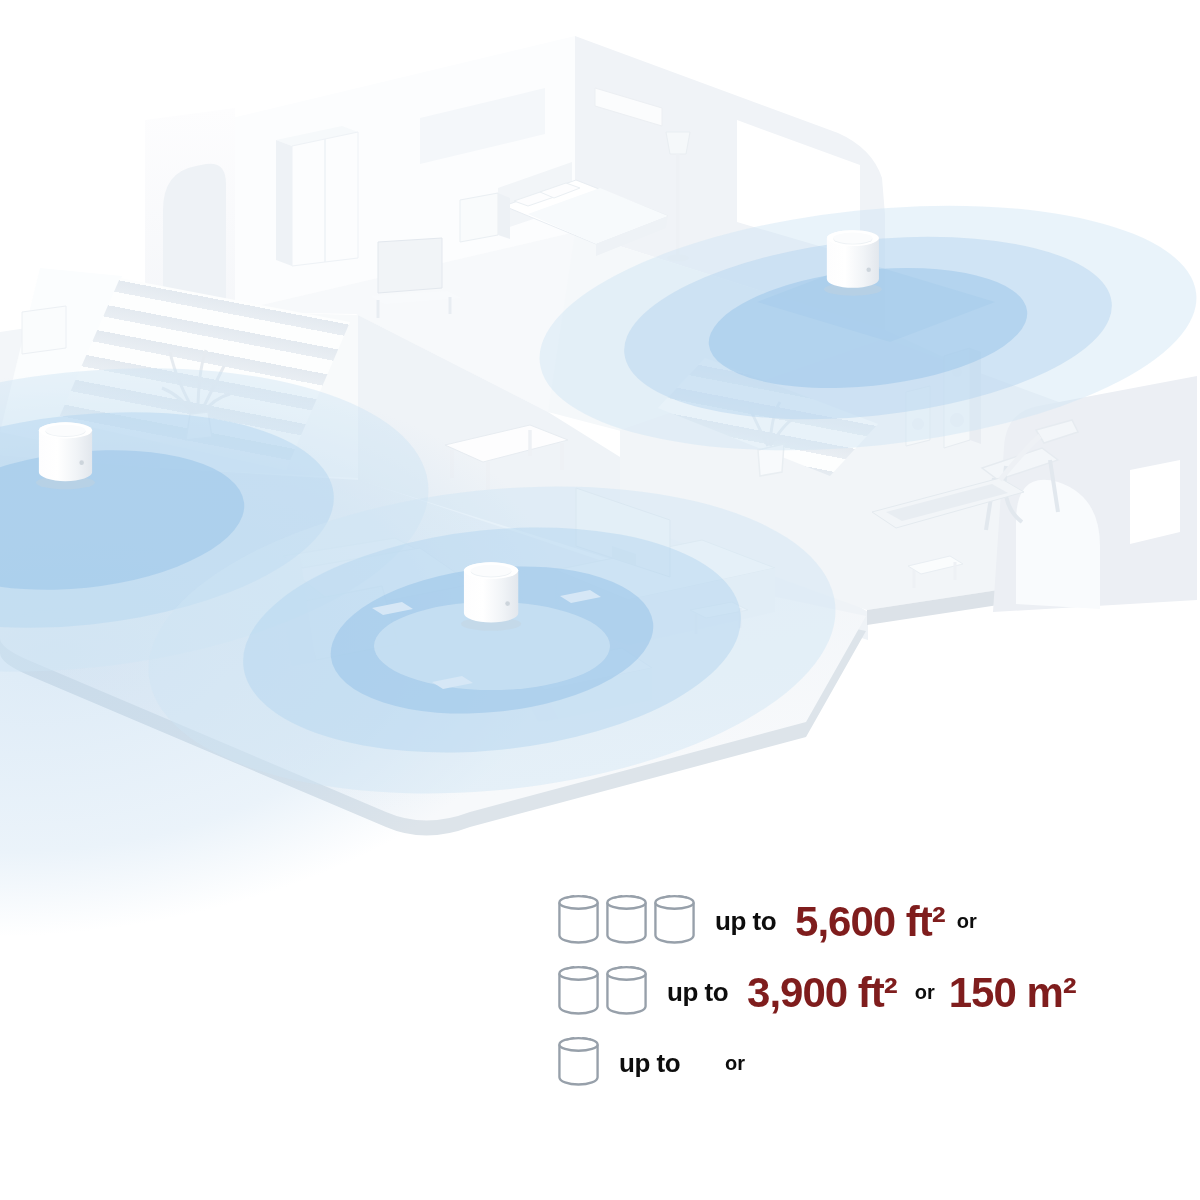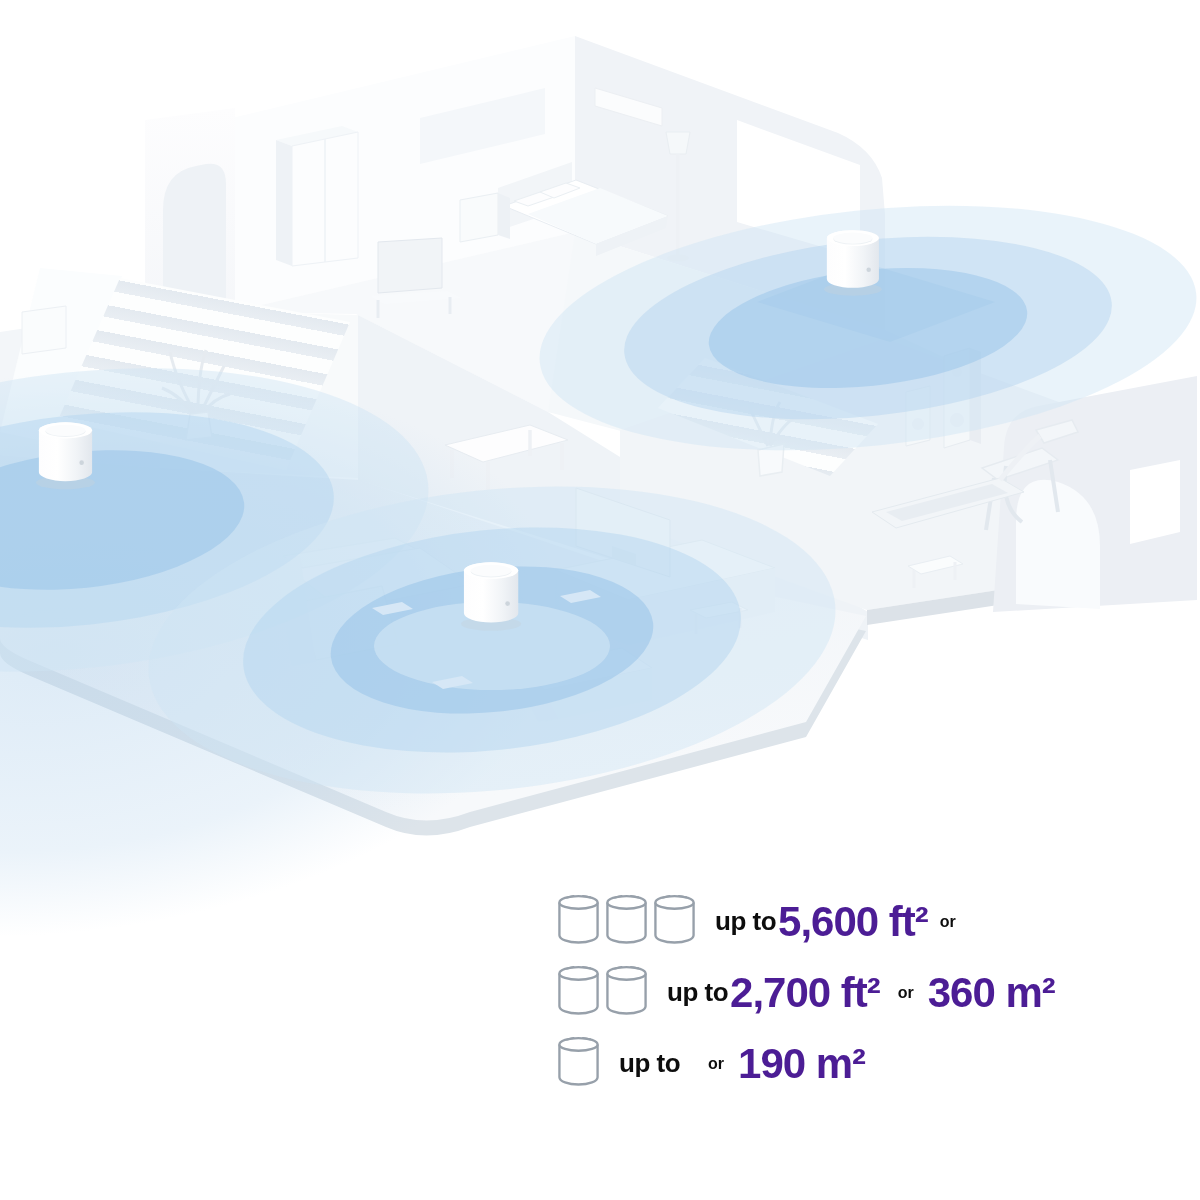--- a/index.html
+++ b/index.html
@@ -5,23 +5,23 @@
   html,body{margin:0;padding:0;background:#ffffff;}
   .stage{
     position:relative;width:1200px;height:1200px;background:#ffffff;overflow:hidden;
     font-family:"Liberation Sans", sans-serif;
   }
   .scene{position:absolute;left:0;top:0;width:1200px;height:1200px;display:block;}
   .legend{position:absolute;left:556px;top:886px;display:flex;flex-direction:column;}
   .legend-row{display:flex;align-items:center;height:71px;white-space:nowrap;}
   .icons{display:flex;align-items:center;margin-right:15px;}
   .unit-icon{width:45px;height:57px;display:block;margin-right:3px;}
-  .upto{font-size:26px;font-weight:700;color:#0d0d0d;margin-right:2px;letter-spacing:-0.5px;}
-  .area{font-size:42px;font-weight:700;color:#4c1d95;letter-spacing:-1px;}
-  .or{font-size:16px;font-weight:700;color:#0d0d0d;margin:0 12px;}
+  .upto{font-size:26px;font-weight:700;color:#0d0d0d;margin-right:19px;letter-spacing:-0.5px;}
+  .area{font-size:42px;font-weight:700;color:#7f1d1d;letter-spacing:-1px;}
+  .or{font-size:20px;font-weight:700;color:#0d0d0d;margin:0 12px;}
   .legend-row:nth-child(2) .or{margin:0 14px 0 18px;}
   .legend-row:nth-child(3) .or{margin:0 14px 0 26px;}
 </style>
 </head>
 <body>
 
 <div class="stage">
 
 <svg class="scene" viewBox="0 0 1200 1200" aria-hidden="true">
   <defs>
@@ -276,30 +276,29 @@
   <div class="legend-row">
     <div class="icons">
       <svg class="unit-icon" viewBox="0 0 46 58">
             <use href="#legendCyl"></use>
           </svg>
       <svg class="unit-icon" viewBox="0 0 46 58">
             <use href="#legendCyl"></use>
           </svg>
     </div>
     <span class="upto">up to</span>
-    <span class="area">2,700 ft²</span>
+    <span class="area">3,900 ft²</span>
     <span class="or">or</span>
-    <span class="area">360 m²</span>
+    <span class="area">150 m²</span>
   </div>
 
   <div class="legend-row">
     <div class="icons">
       <svg class="unit-icon" viewBox="0 0 46 58">
             <use href="#legendCyl"></use>
           </svg>
     </div>
     <span class="upto">up to</span>
     <span class="or">or</span>
-    <span class="area">190 m²</span>
   </div>
 
 </div>
 </div>
 
 </body></html>

